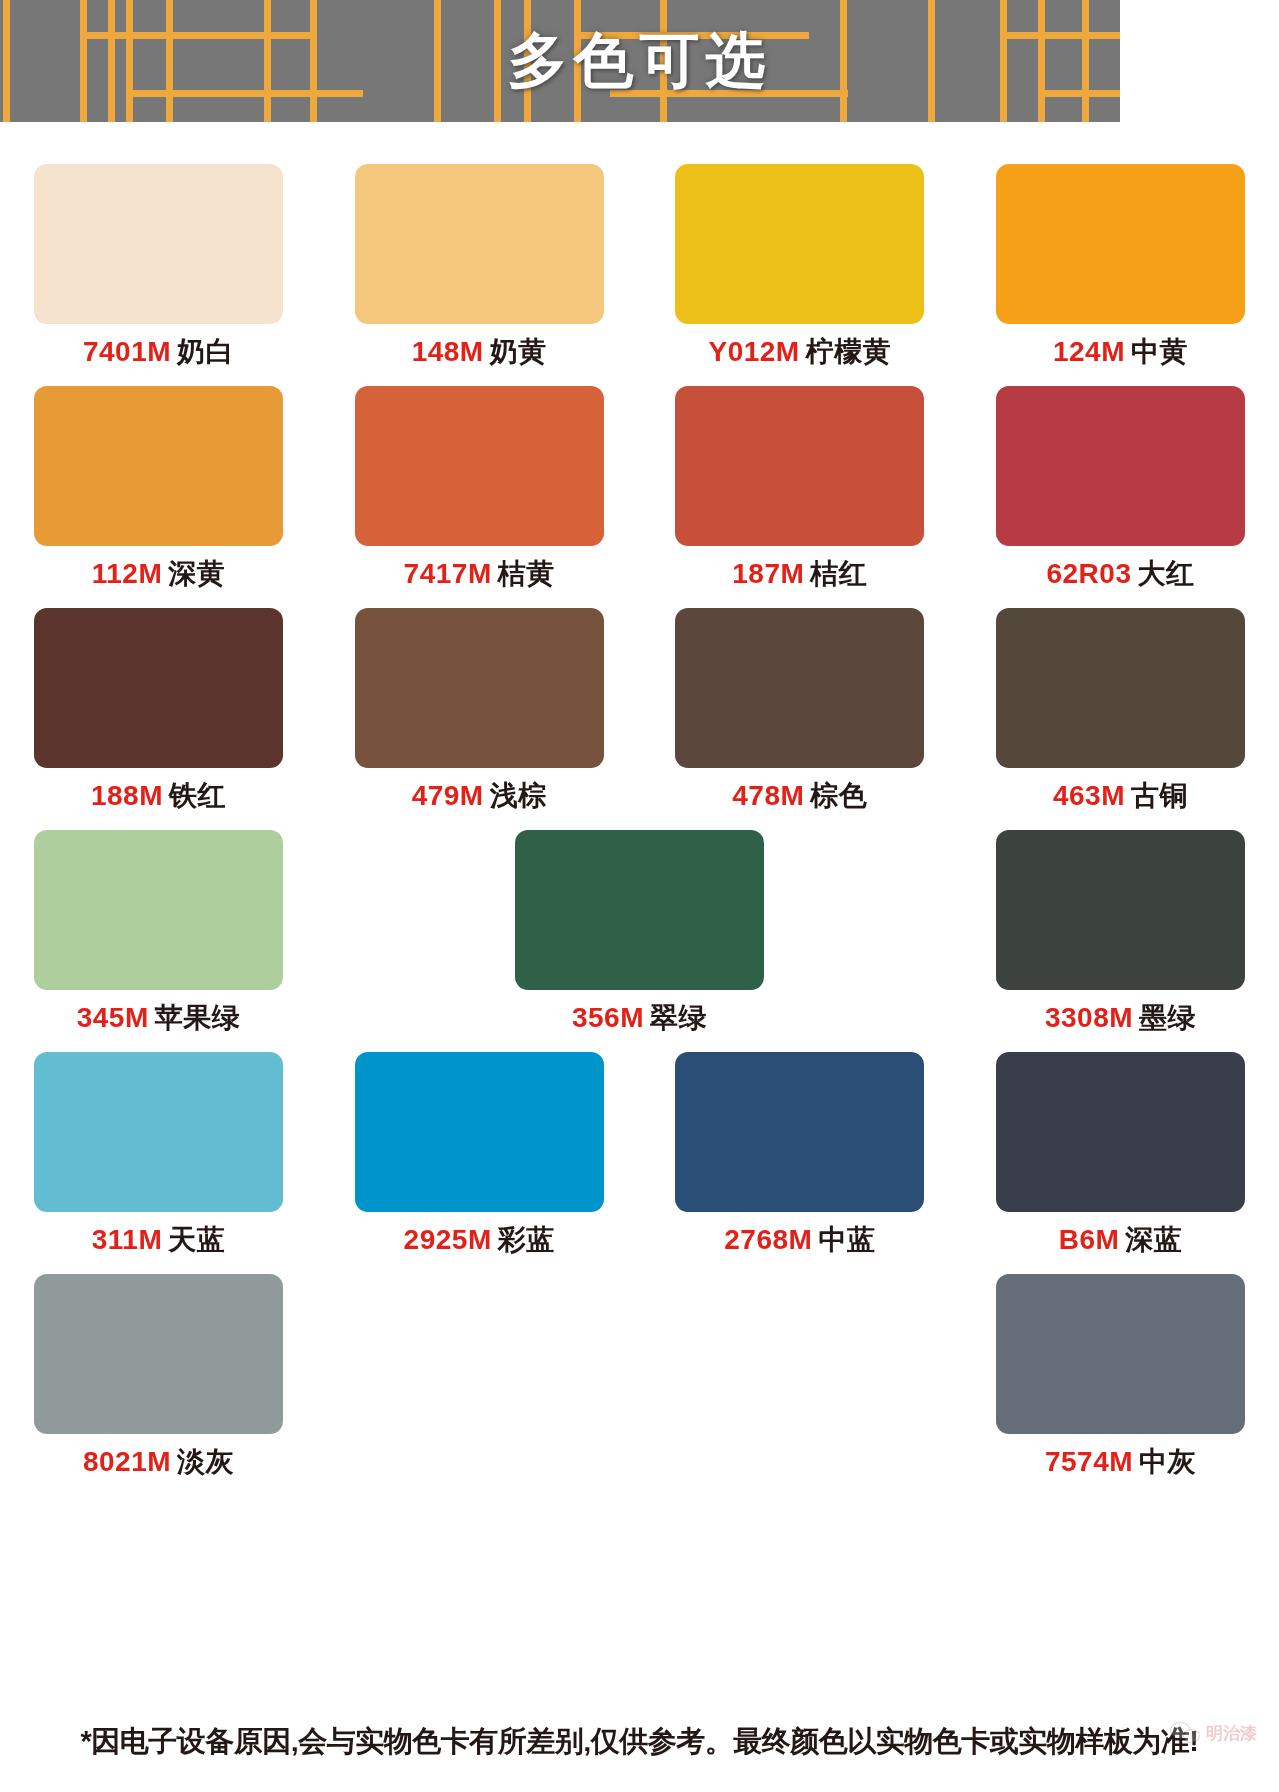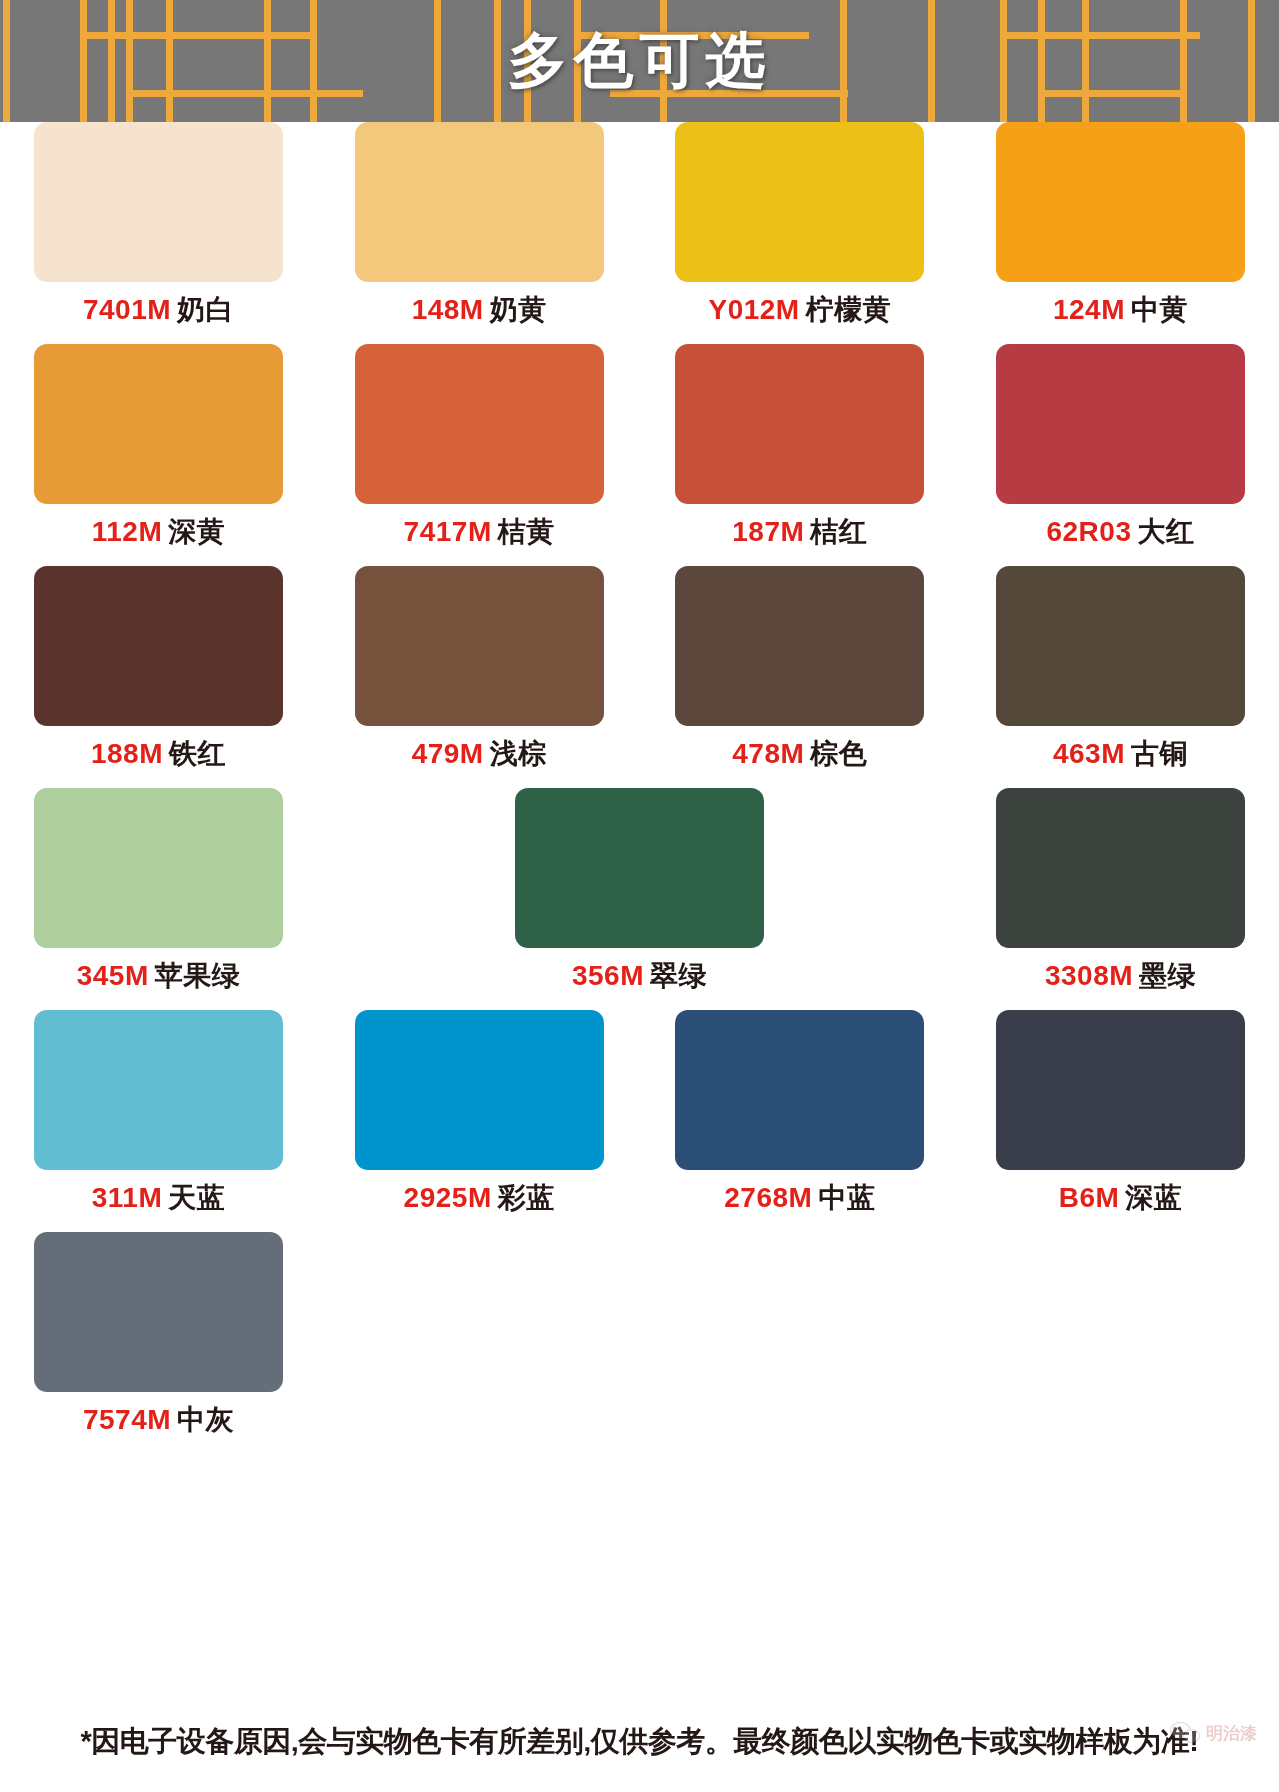--- a/index.html
+++ b/index.html
@@ -11,21 +11,21 @@
     width: 1279px;
     height: 1792px;
     font-family: "Liberation Sans", "DejaVu Sans", sans-serif;
     position: relative;
     overflow: hidden;
   }
 
   
   .banner {
     position: relative;
-    width: 1279px;
+    width: 1120px;
     height: 122px;
     background: #777777;
     overflow: hidden;
   }
   .banner-deco {
     position: absolute;
     top: 0; left: 0;
     width: 1279px;
     height: 122px;
     pointer-events: none;
@@ -181,21 +181,21 @@
     <div class="vline" style="left:1038px;"></div>
     <div class="vline" style="left:1082px;"></div>
     <div class="vline" style="left:1180px;"></div>
     <div class="vline" style="left:1248px;"></div>
     <div class="hline" style="left:1000px; top:32px; width:200px;"></div>
     <div class="hline" style="left:1038px; top:90px; width:145px;"></div>
   </div>
   <div class="banner-title">多色可选</div>
 </div>
 
-<div class="grid" style="">
+<div class="grid" style="padding-top:42px;">
 
   <div class="row">
     <div class="cell">
       <div class="chip" style="background:#F6E3CE"></div>
       <div class="chip-label">
         <span class="chip-code">7401M</span><span class="chip-name">奶白</span>
       </div>
     </div>
     <div class="cell">
       <div class="chip" style="background:#F3C87C"></div>
@@ -313,20 +313,26 @@
     </div>
     <div class="cell">
       <div class="chip" style="background:#3A3E4A"></div>
       <div class="chip-label">
         <span class="chip-code">B6M</span><span class="chip-name">深蓝</span>
       </div>
     </div>
   </div>
 
   <div class="row">
+    <div class="cell">
+      <div class="chip" style="background:#919A9B"></div>
+      <div class="chip-label">
+        <span class="chip-code">8021M</span><span class="chip-name">淡灰</span>
+      </div>
+    </div>
     <div class="cell">
       <div class="chip" style="background:#646D78"></div>
       <div class="chip-label">
         <span class="chip-code">7574M</span><span class="chip-name">中灰</span>
       </div>
     </div>
   </div>
 
 </div>
 

